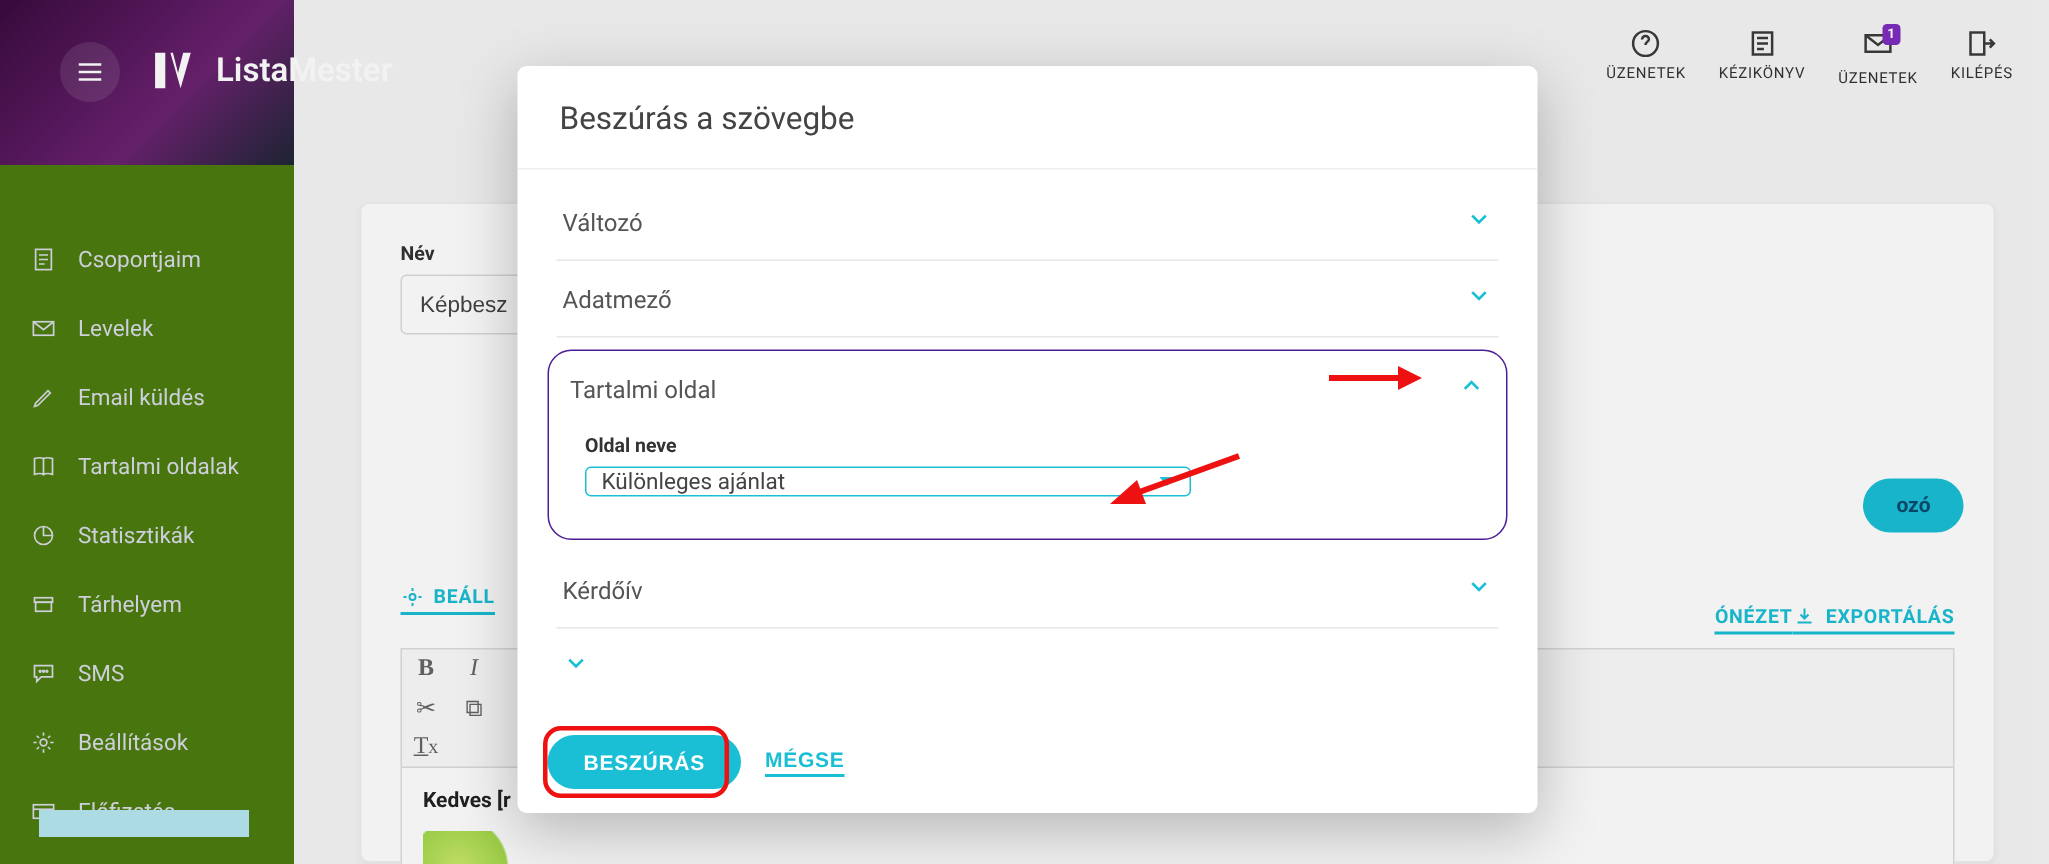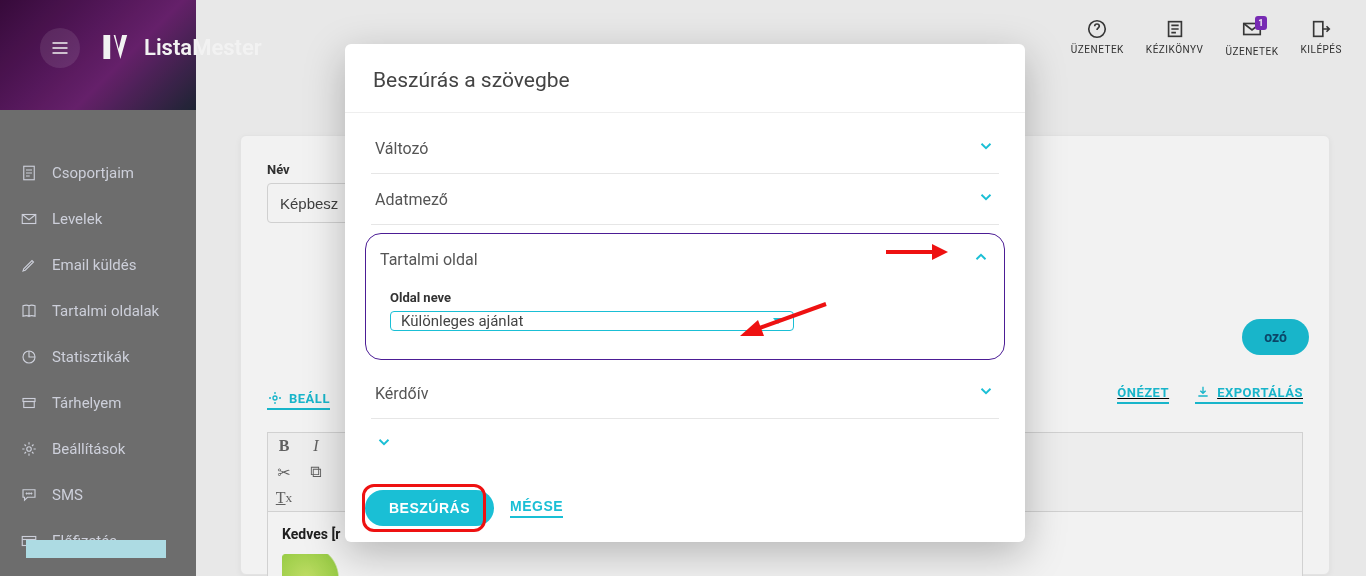--- a/index.html
+++ b/index.html
@@ -8,21 +8,21 @@
     background: #f5f5f5;
     width: 1366px;
     height: 576px;
     overflow: hidden;
     position: relative;
   }
 
   
   .sidebar {
     position: absolute; left: 0; top: 0; width: 196px; height: 576px;
-    background: #737373; color: #d8dbe6;
+    background: #4d7c0f; color: #d8dbe6;
   }
   .sidebar-header {
     height: 110px;
     background: linear-gradient(135deg, #3a0b3e 0%, #5a1a60 40%, #6b2270 60%, #1f2636 100%);
     position: relative;
   }
   .menu-btn {
     position: absolute; top: 28px; left: 40px;
     width: 40px; height: 40px; border-radius: 50%;
     background: rgba(255,255,255,0.1);
@@ -78,21 +78,21 @@
   .chip {
     position: absolute; top: 183px; right: 20px;
     background: #1abfd5; color:#0c4a6e; font-weight:700; font-size:14px;
     padding: 10px 22px; border-radius: 22px;
   }
   .toolbar-row {
     position:absolute; top:254px; left:26px; display:flex; gap:18px; align-items:center;
   }
   .toolbar-link { color:#1abfd5; font-weight:700; font-size:13px; display:flex; gap:6px; align-items:center; border-bottom:2px solid #1abfd5; padding-bottom:2px; letter-spacing:.5px;justify-content:center;}
   .toolbar-link svg{width:16px;height:16px;stroke:#1abfd5;fill:none;stroke-width:2;}
-  .toolbar-right { position:absolute; top:248px; right:26px; display:flex; gap:26px;text-decoration:underline;}
+  .toolbar-right { position:absolute; top:267px; right:26px; display:flex; }
   .editor-tb {
     position:absolute; top:296px; left:26px; right:26px; height:80px;
     background:#fafafa; border:1px solid #ddd; border-top:1px solid #ddd;
     display:flex; flex-direction:column;
   }
   .tb-row{display:flex;align-items:center;height:26px;}
   .tb-btn{width:32px;display:flex;align-items:center;justify-content:center;color:#666;font-family:Georgia,serif;}
   .editor-body{
     position:absolute; top:376px; left:26px; right:26px; height:180px;
     border:1px solid #ddd; border-top:none; background:#fff; padding:14px;
@@ -218,33 +218,33 @@
     </div>
     <div class="nav-item">
       <svg viewBox="0 0 24 24">
           <rect x="4" y="6" width="16" height="4" fill="none" stroke-width="1.5"></rect>
           <rect x="5" y="10" width="14" height="8" fill="none" stroke-width="1.5"></rect>
         </svg>
       <span>Tárhelyem</span>
     </div>
     <div class="nav-item">
       <svg viewBox="0 0 24 24">
-          <circle cx="12" cy="12" r="3" fill="none" stroke-width="1.5"></circle>
-          <path d="M12 3v3M12 18v3M3 12h3M18 12h3M6 6l2 2M16 16l2 2M18 6l-2 2M8 16l-2 2" stroke-width="1.5"></path>
-        </svg>
-      <span>Beállítások</span>
-    </div>
-    <div class="nav-item">
-      <svg viewBox="0 0 24 24">
           <path d="M4 5h16v10H10l-4 4v-4H4z" fill="none" stroke-width="1.5"></path>
           <circle cx="9" cy="10" r="1" fill="#d8dbe6"></circle>
           <circle cx="12" cy="10" r="1" fill="#d8dbe6"></circle>
           <circle cx="15" cy="10" r="1" fill="#d8dbe6"></circle>
         </svg>
       <span>SMS</span>
+    </div>
+    <div class="nav-item">
+      <svg viewBox="0 0 24 24">
+          <circle cx="12" cy="12" r="3" fill="none" stroke-width="1.5"></circle>
+          <path d="M12 3v3M12 18v3M3 12h3M18 12h3M6 6l2 2M16 16l2 2M18 6l-2 2M8 16l-2 2" stroke-width="1.5"></path>
+        </svg>
+      <span>Beállítások</span>
     </div>
     <div class="nav-item">
       <svg viewBox="0 0 24 24">
           <rect x="3" y="6" width="18" height="12" fill="none" stroke-width="1.5"></rect>
           <path d="M3 10h18" stroke-width="1.5"></path>
         </svg>
       <span>Előfizetés</span>
     </div>
   </div>
 </div>

